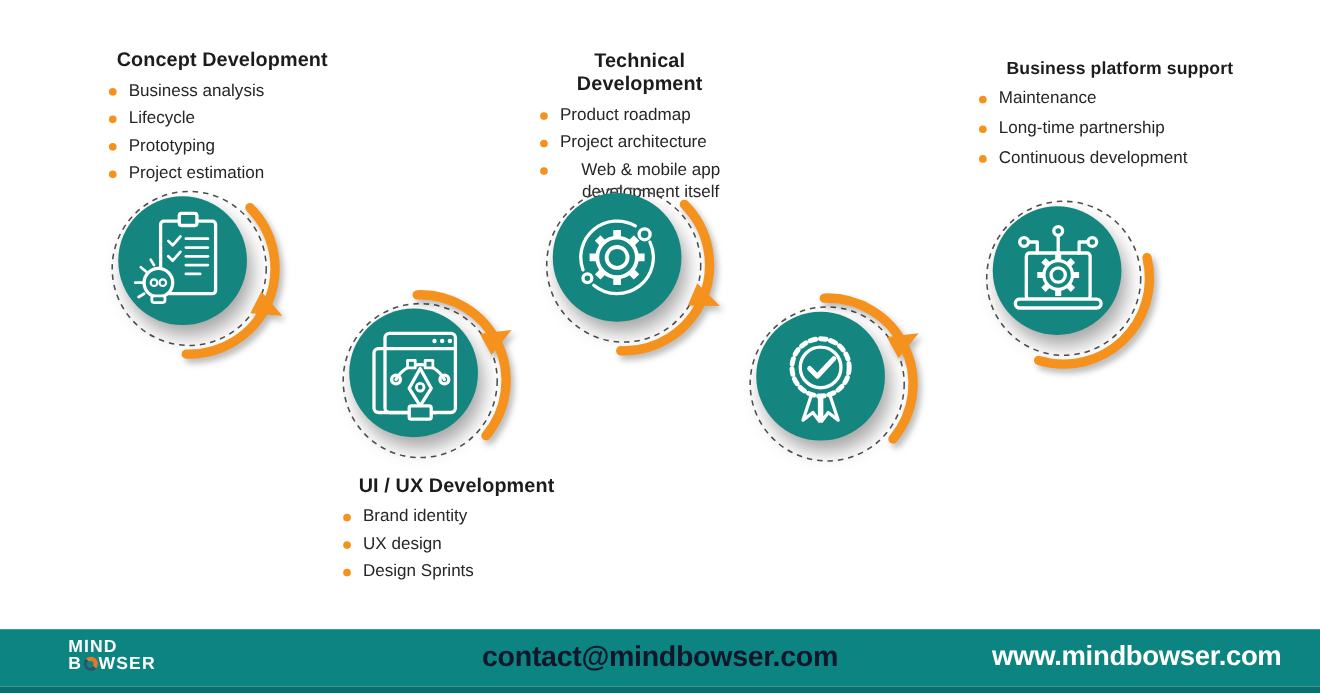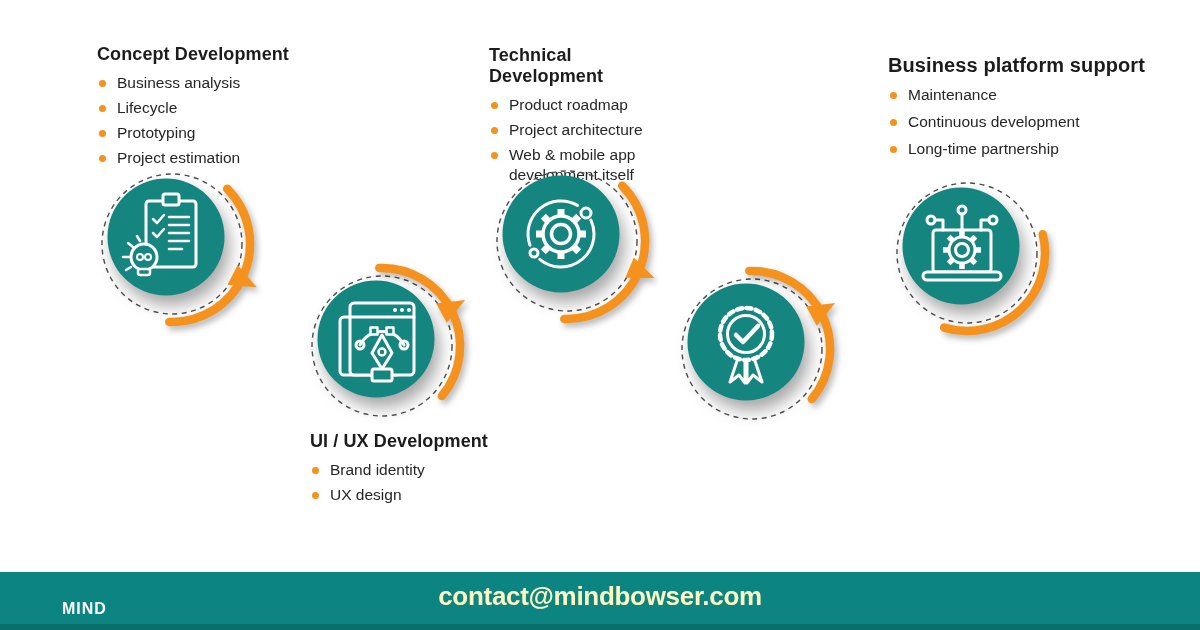--- a/index.html
+++ b/index.html
@@ -4,21 +4,21 @@
 <style>
   html,body{margin:0;padding:0;}
   body{
     width:1200px;height:630px;position:relative;overflow:hidden;
     background:#ffffff;
     font-family:"Liberation Sans","DejaVu Sans",sans-serif;
   }
   .canvas{position:absolute;inset:0;}
 
   
-  .stage-text{position:absolute;}
+  .stage-text{position:absolute;text-align:center;}
   .stage-title{
     font-size:18px;font-weight:700;color:#1c1c1c;letter-spacing:.1px;
     margin:0 0 8px 0;
   }
   .stage-list{list-style:none;margin:0;padding:0;}
   .stage-list li{
     display:flex;align-items:flex-start;
     font-size:15.5px;color:#262626;line-height:20px;
     margin-bottom:5px;
   }
@@ -26,21 +26,21 @@
     flex:0 0 auto;width:7px;height:7px;border-radius:50%;
     background:#F5921E;margin:7px 11px 0 2px;
   }
   .stage-text.wide li{margin-bottom:7px;}
 
   #text-concept  {left:97px;  top:44px;  width:210px;}
   #text-uiux     {left:310px; top:431px; width:210px;}
   #text-technical{left:489px; top:45px;  width:185px;}
   #text-quality  {left:687px; top:434px; width:210px;}
   #text-support  {left:888px; top:54px;  width:260px;}
-  #text-support .stage-title{font-size:20px;}
+  #text-support .stage-title{font-size:16px;}
 
   
   .stage-graphic{position:absolute;width:200px;height:200px;}
   #gfx-concept  {left:72px;  top:144px;}
   #gfx-uiux     {left:282px; top:246px;}
   #gfx-technical{left:467px; top:141px;}
   #gfx-quality  {left:652px; top:249px;}
   #gfx-support  {left:867px; top:153px;}
 
   .teal-disc{filter:drop-shadow(5px 10px 8px rgba(45,45,45,.42));}
@@ -52,33 +52,33 @@
     background:#0C8481;
   }
   .footer-strip{
     position:absolute;left:0;top:624px;width:1200px;height:6px;
     background:#0A6F6C;
   }
   .logo{
     position:absolute;left:62px;top:9px;color:#ffffff;
     font-weight:700;line-height:15px;font-size:16px;letter-spacing:1px;
   }
-  .logo-row{display:flex;align-items:center;margin-top:20px;}
+  .logo-row{display:flex;align-items:center;}
   .logo-o{
     display:inline-block;width:13px;height:13px;border-radius:50%;
     background:conic-gradient(from -40deg,#E87722 0deg 170deg,#2A566B 170deg 360deg);
     position:relative;margin:0 1px;
   }
   .logo-o-hole{
     position:absolute;left:3.5px;top:3.5px;width:6px;height:6px;border-radius:50%;
     background:#0C8481;
   }
   .footer-email{
     position:absolute;left:50%;top:50%;transform:translate(-50%,-54%);
-    color:#fef9c3;font-weight:700;font-size:26px;letter-spacing:-0.3px;
+    color:#0f172a;font-weight:700;font-size:26px;letter-spacing:-0.3px;
   }
   .footer-site{
     position:absolute;right:35px;top:50%;transform:translateY(-54%);
     color:#ffffff;font-weight:700;font-size:25px;letter-spacing:-0.3px;
   }
 </style>
 </head>
 <body>
 
 <div class="canvas">
@@ -109,20 +109,24 @@
     <h2 class="stage-title">UI / UX Development</h2>
     <ul class="stage-list">
       <li>
           <span class="dot"></span>
           <span>Brand identity</span>
         </li>
       <li>
           <span class="dot"></span>
           <span>UX design</span>
         </li>
+      <li>
+          <span class="dot"></span>
+          <span>Design Sprints</span>
+        </li>
     </ul>
   </div>
 
   <div class="stage-text" id="text-technical">
     <h2 class="stage-title">Technical Development</h2>
     <ul class="stage-list">
       <li>
           <span class="dot"></span>
           <span>Product roadmap</span>
         </li>
@@ -140,25 +144,25 @@
 
   <div class="stage-text wide" id="text-support">
     <h2 class="stage-title">Business platform support</h2>
     <ul class="stage-list">
       <li>
           <span class="dot"></span>
           <span>Maintenance</span>
         </li>
       <li>
           <span class="dot"></span>
+          <span>Long-time partnership</span>
+        </li>
+      <li>
+          <span class="dot"></span>
           <span>Continuous development</span>
-        </li>
-      <li>
-          <span class="dot"></span>
-          <span>Long-time partnership</span>
         </li>
     </ul>
   </div>
 
   <svg class="stage-graphic" id="gfx-concept" viewBox="0 0 200 200">
     <circle cx="100" cy="100" r="70" fill="none" stroke="#4d4d4d" stroke-width="1.4" stroke-dasharray="5 4.5"></circle>
     <circle class="teal-disc" cx="94" cy="93" r="58.5" fill="#15857F"></circle>
     <g stroke="#ffffff" fill="none" stroke-linecap="round" stroke-linejoin="round" transform="translate(34,33)">
       <rect x="40" y="24" width="50" height="66" rx="3" stroke-width="3"></rect>
       <rect x="57" y="17" width="16" height="11" rx="2" stroke-width="3" fill="#15857F"></rect>
@@ -289,16 +293,17 @@
         </div>
       <div class="logo-row">
         <span>B</span>
           <span class="logo-o">
             <span class="logo-o-hole"></span>
           </span>
           <span>WSER</span>
       </div>
     </div>
     <div class="footer-email">contact@mindbowser.com</div>
+    <div class="footer-site">www.mindbowser.com</div>
   </div>
   <div class="footer-strip"></div>
 
 </div>
 
 </body></html>

